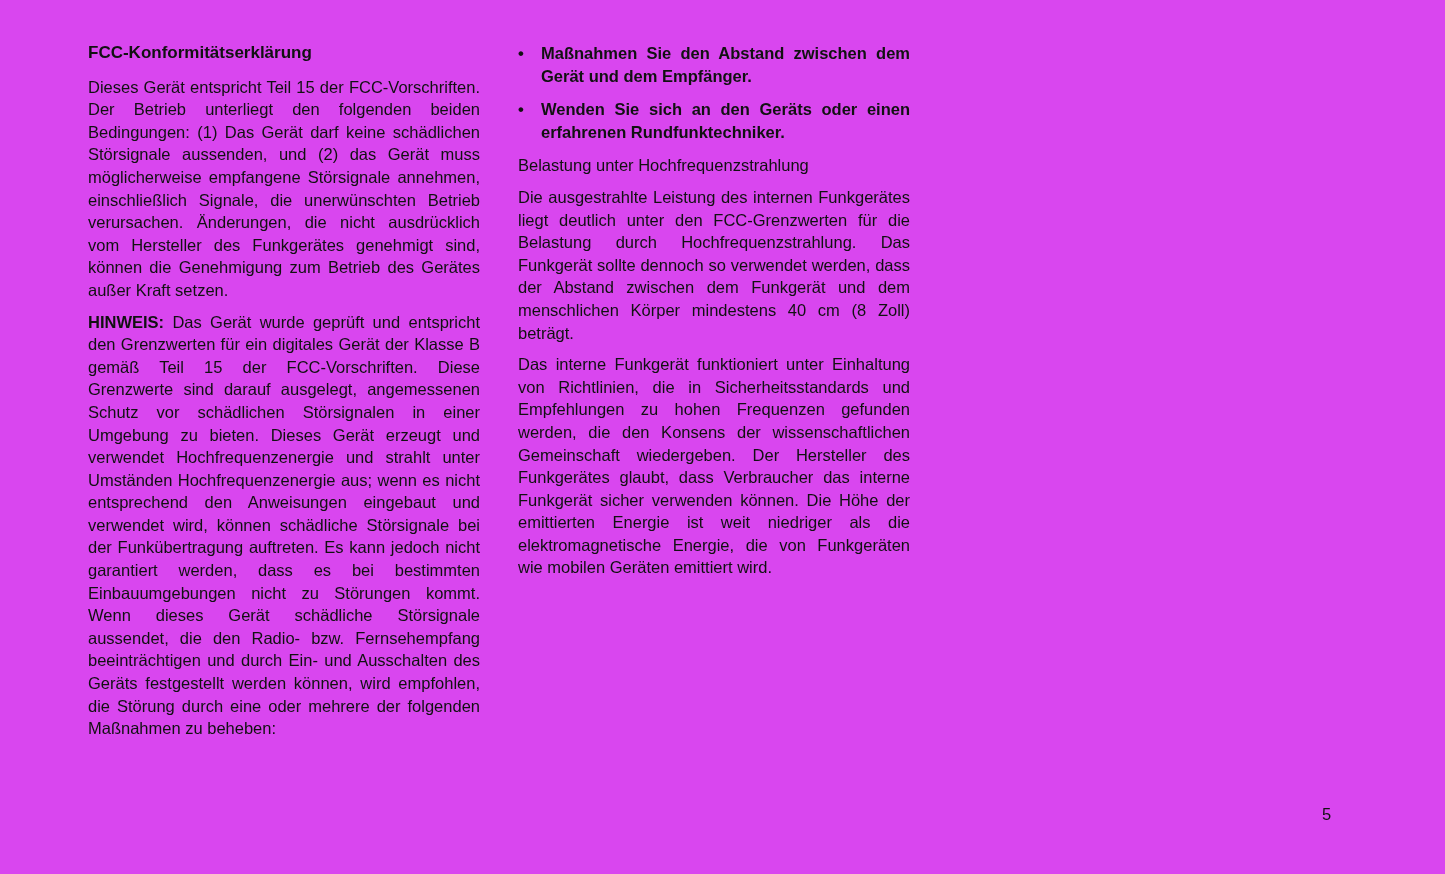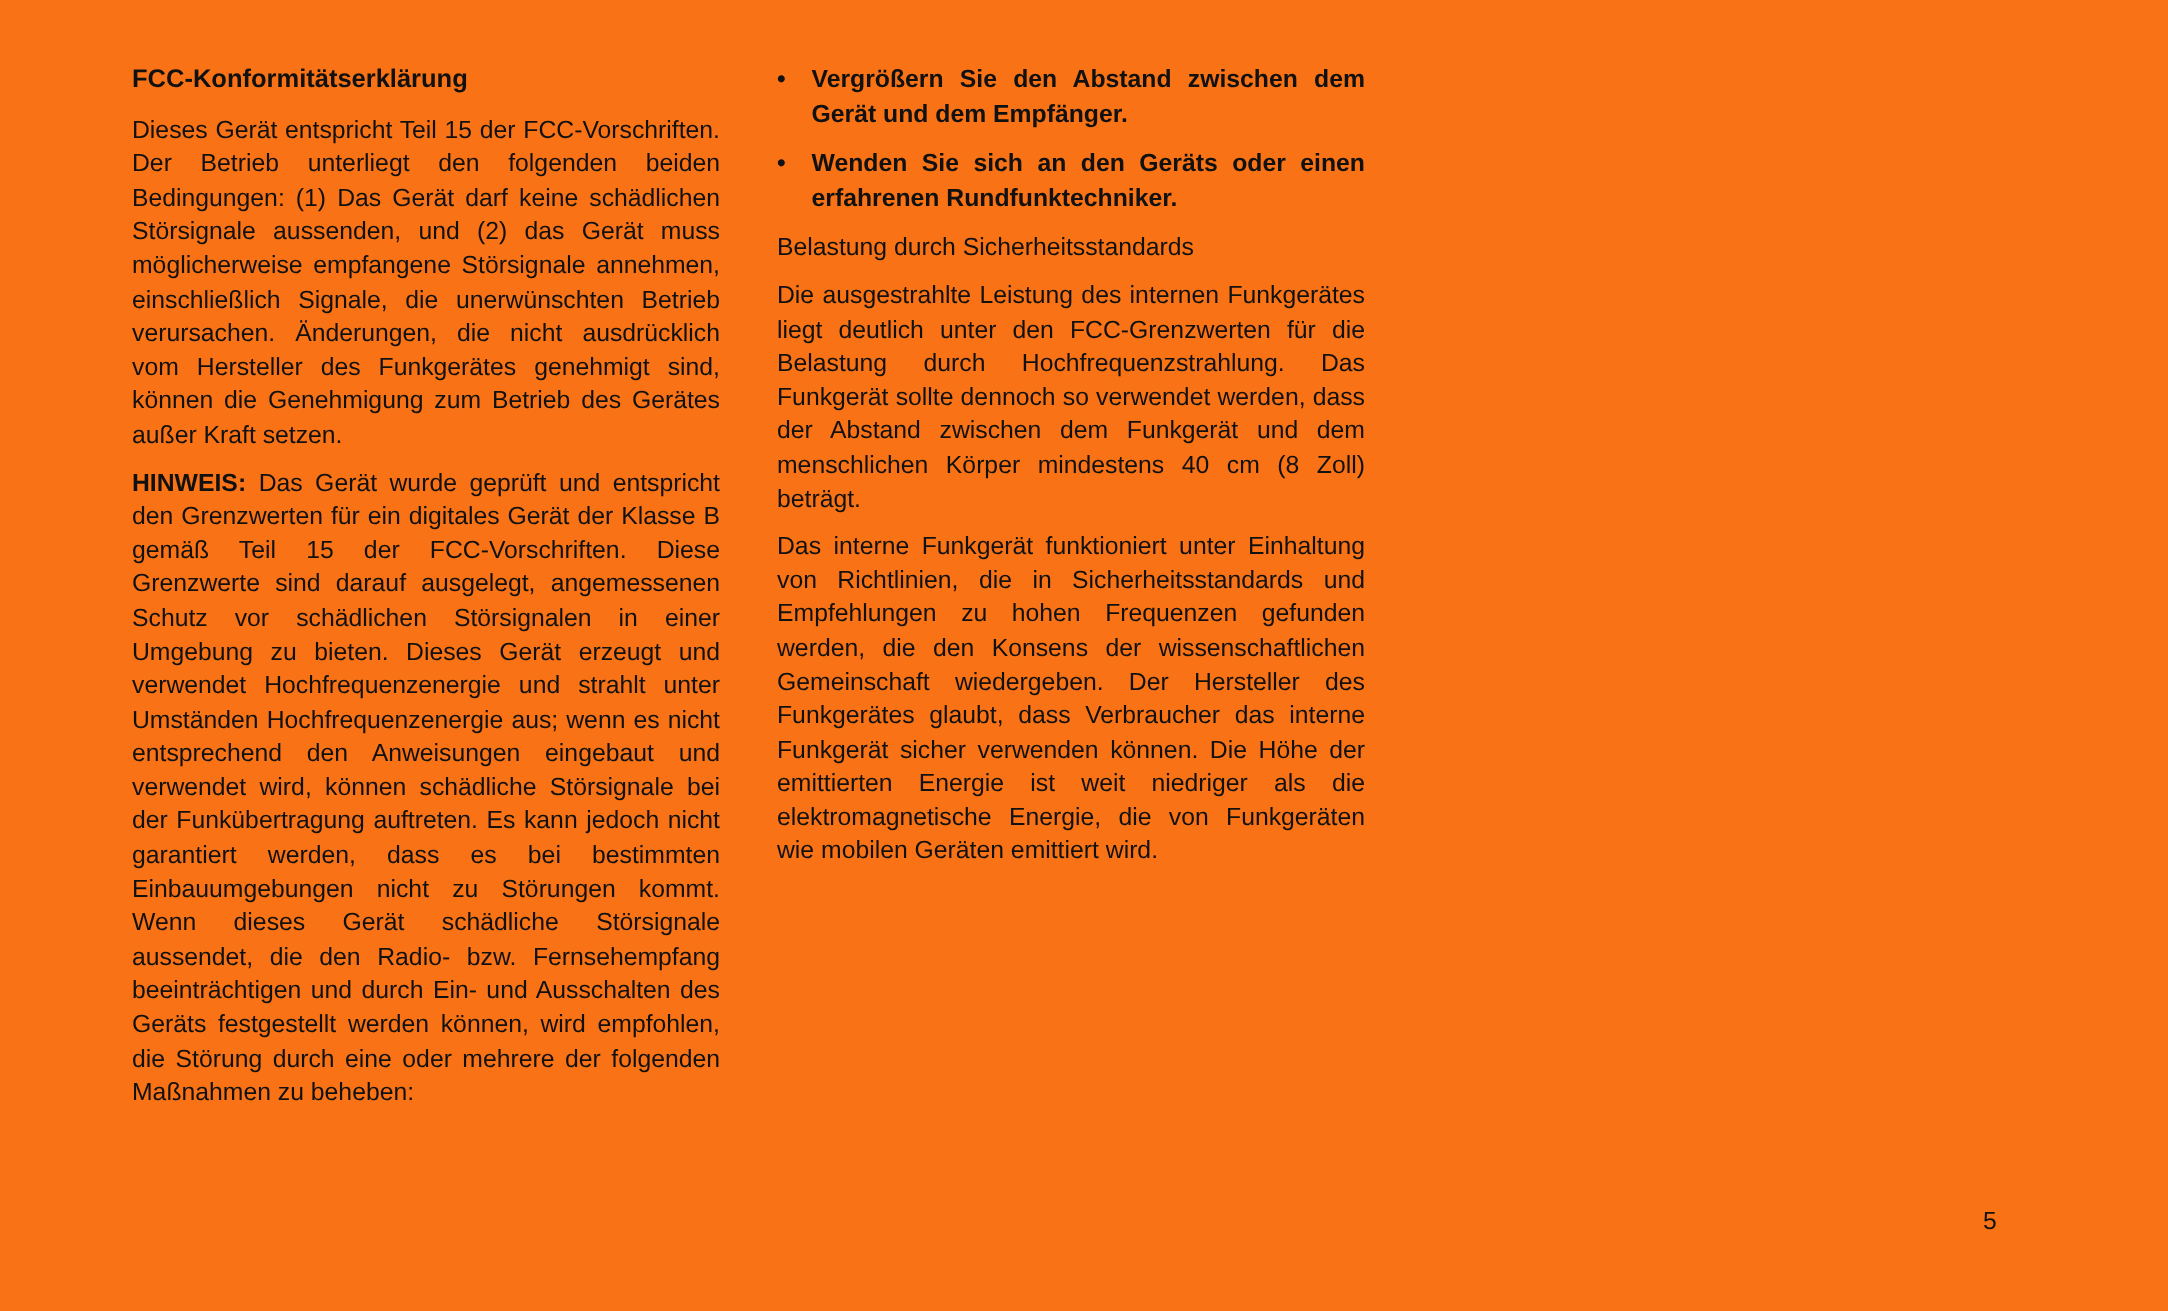--- a/index.html
+++ b/index.html
@@ -12,21 +12,21 @@
     width: 1445px;
     height: 874px;
     position: relative;
     font-family: "Liberation Sans", sans-serif;
     color: #111111;
     overflow: hidden;
   }
   .page {
     position: absolute;
     inset: 0;
-    background: #f97316;
+    background: #d946ef;
   }
   .column {
     position: absolute;
     top: 42px;
     width: 392px;
     font-size: 16.5px;
     line-height: 22.6px;
     text-align: justify;
     text-justify: inter-word;
   }
@@ -89,30 +89,30 @@
     <p class="para">Dieses Gerät entspricht Teil 15 der FCC-Vorschriften. Der Betrieb unterliegt den folgenden beiden Bedingungen: (1) Das Gerät darf keine schädlichen Störsignale aussenden, und (2) das Gerät muss möglicherweise empfangene Störsignale annehmen, einschließlich Signale, die unerwünschten Betrieb verursachen. Änderungen, die nicht ausdrücklich vom Hersteller des Funkgerätes genehmigt sind, können die Genehmigung zum Betrieb des Gerätes außer Kraft setzen.</p>
 
     <p class="para"><span class="inline-bold">HINWEIS:</span> <span>Das Gerät wurde geprüft und entspricht den Grenzwerten für ein digitales Gerät der Klasse B gemäß Teil 15 der FCC-Vorschriften. Diese Grenzwerte sind darauf ausgelegt, angemessenen Schutz vor schädlichen Störsignalen in einer Umgebung zu bieten. Dieses Gerät erzeugt und verwendet Hochfrequenzenergie und strahlt unter Umständen Hochfrequenzenergie aus; wenn es nicht entsprechend den Anweisungen eingebaut und verwendet wird, können schädliche Störsignale bei der Funkübertragung auftreten. Es kann jedoch nicht garantiert werden, dass es bei bestimmten Einbauumgebungen nicht zu Störungen kommt. Wenn dieses Gerät schädliche Störsignale aussendet, die den Radio- bzw. Fernsehempfang beeinträchtigen und durch Ein- und Ausschalten des Geräts festgestellt werden können, wird empfohlen, die Störung durch eine oder mehrere der folgenden Maßnahmen zu beheben:</span></p>
   </div>
 
   <div class="column column-right">
 
     <div class="bullet-list">
       <div class="bullet-item">
         <span class="bullet-marker">•</span>
-        <span class="bullet-text">Vergrößern Sie den Abstand zwischen dem Gerät und dem Empfänger.</span>
+        <span class="bullet-text">Maßnahmen Sie den Abstand zwischen dem Gerät und dem Empfänger.</span>
       </div>
       <div class="bullet-item">
         <span class="bullet-marker">•</span>
         <span class="bullet-text">Wenden Sie sich an den Geräts oder einen erfahrenen Rundfunktechniker.</span>
       </div>
     </div>
 
 
-    <div class="subheading">Belastung durch Sicherheitsstandards</div>
+    <div class="subheading">Belastung unter Hochfrequenzstrahlung</div>
 
     <p class="para">Die ausgestrahlte Leistung des internen Funkgerätes liegt deutlich unter den FCC-Grenzwerten für die Belastung durch Hochfrequenzstrahlung. Das Funkgerät sollte dennoch so verwendet werden, dass der Abstand zwischen dem Funkgerät und dem menschlichen Körper mindestens 40 cm (8 Zoll) beträgt.</p>
 
     <p class="para">Das interne Funkgerät funktioniert unter Einhaltung von Richtlinien, die in Sicherheitsstandards und Empfehlungen zu hohen Frequenzen gefunden werden, die den Konsens der wissenschaftlichen Gemeinschaft wiedergeben. Der Hersteller des Funkgerätes glaubt, dass Verbraucher das interne Funkgerät sicher verwenden können. Die Höhe der emittierten Energie ist weit niedriger als die elektromagnetische Energie, die von Funkgeräten wie mobilen Geräten emittiert wird.</p>
   </div>
 
   <div class="page-number">5</div>
 
 </div>
 

